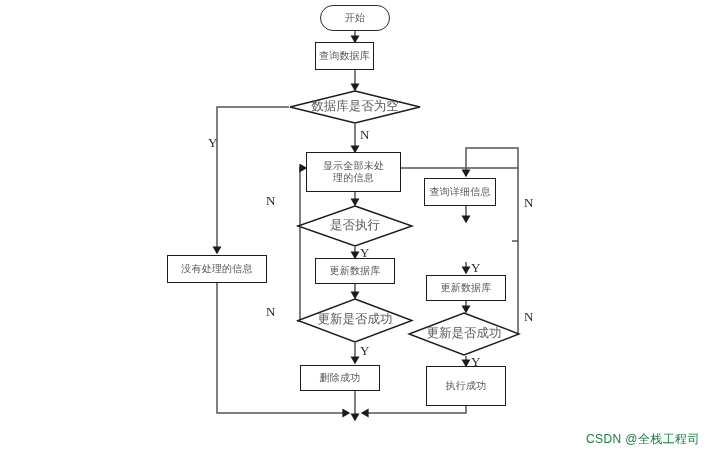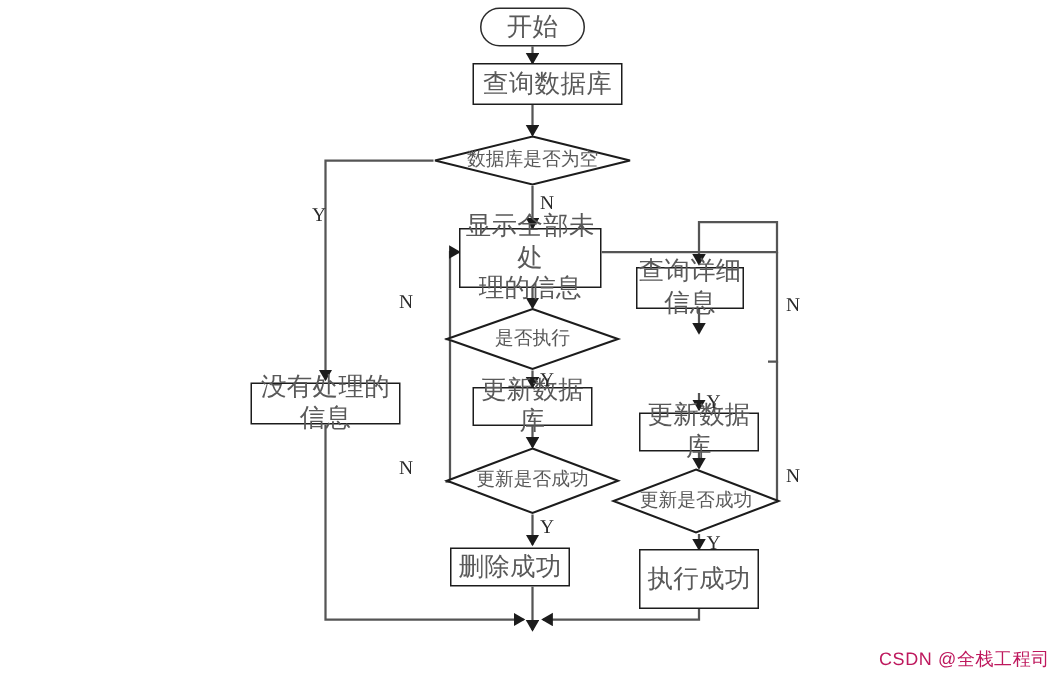--- a/index.html
+++ b/index.html
@@ -17,21 +17,21 @@
   .node{
     position:absolute;
     box-sizing:border-box;
     display:flex;
     align-items:center;
     justify-content:center;
     text-align:center;
     color:#595959;
     background:#ffffff;
     line-height:1.22;
-    font-size:17px;
+    font-size:10px;
     letter-spacing:0.2px;
   }
   .terminator{
     border:1.4px solid #2b2b2b;
     border-radius:14px;
   }
   .process{
     border:1.5px solid #1c1c1c;
   }
   .decision-wrap{
@@ -57,21 +57,21 @@
   }
   .edge-label{
     position:absolute;
     color:#2b2b2b;
     font-size:13px;
     font-family:"Liberation Serif","DejaVu Serif",serif;
     line-height:1;
   }
   .watermark{
     position:absolute;
-    color:#be185d;
+    color:#15803d;
     font-size:12px;
     font-family:"Liberation Sans","DejaVu Sans",sans-serif;
     white-space:nowrap;
     letter-spacing:0.4px;
   }
   #wires{
     position:absolute;
     left:0; top:0;
     width:706px;
     height:453px;
@@ -133,21 +133,21 @@
       <line x1="466" y1="356" x2="466" y2="366" marker-end="url(#ah)" stroke="#555"></line>
 
       <path d="M466,392 L466,413 L362,413" marker-end="url(#ah)" stroke="#555"></path>
     </g>
   </svg>
 
   <div class="node terminator" style="left:320px;top:5px;width:70px;height:26px;">
     <span>开始</span>
   </div>
 
-  <div class="node process" style="left:315px;top:42px;width:100px;height:28px;">
+  <div class="node process" style="left:315px;top:42px;width:59px;height:28px;">
     <span>查询数据库</span>
   </div>
 
   <div class="decision-wrap" style="left:289px;top:90px;width:132px;height:34px;">
     <svg width="132" height="34" viewBox="0 0 132 34">
       <polygon points="66,1 131,17 66,33 1,17" fill="#ffffff" stroke="#1c1c1c" stroke-width="1.4"></polygon>
     </svg>
     <span class="decision-label">数据库是否为空</span>
   </div>
 

